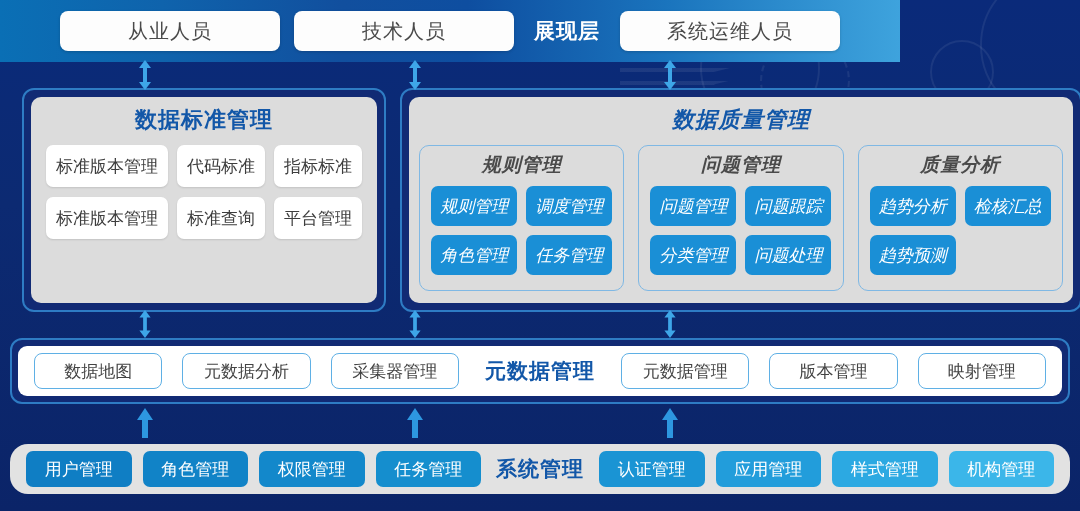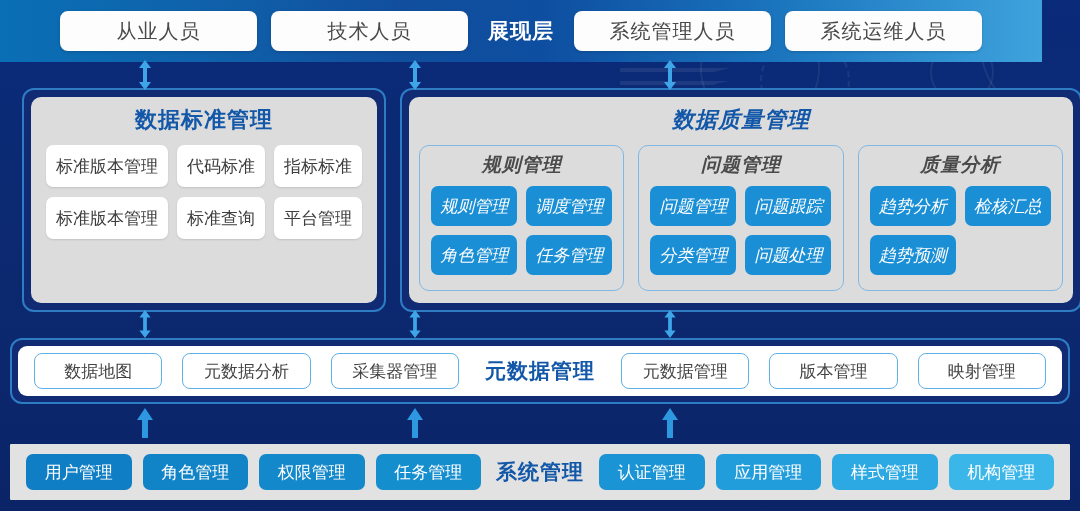--- a/index.html
+++ b/index.html
@@ -50,21 +50,21 @@
   }
   .bg-c1 { width: 120px; height: 120px; left: 700px; top: 8px; }
   .bg-c2 { width: 64px;  height: 64px;  left: 930px; top: 40px; }
   .bg-c3 { width: 150px; height: 150px; left: 980px; top: -30px; }
   .bg-c4 { width: 90px;  height: 90px;  left: 760px; top: 36px; border-style: dashed; }
 
   
   .top-bar {
     position: absolute;
     left: 0; top: 0;
-    width: 1042px; height: 62px;
+    width: 900px; height: 62px;
     background: linear-gradient(90deg,
         #0a6fb5 0%, #0f63ac 18%, #114f9e 38%,
         #0e4ea0 52%, #1a74bd 74%, #3ea3dd 100%);
     display: flex;
     align-items: center;
     gap: 14px;
     padding: 0 60px;
     z-index: 3;
   }
   .top-chip {
@@ -246,23 +246,23 @@
     color: #1257a8;
     letter-spacing: 1px;
     padding: 0 6px;
     white-space: nowrap;
   }
 
   
   .sys-outer {
     position: absolute;
     left: 10px; top: 444px;
-    width: 1060px; height: 56px;
+    width: 1060px; height: 50px;
     background: #e2e2e2;
-    border-radius: 1px;
+    border-radius: 18px;
     display: flex;
     align-items: center;
     gap: 11px;
     padding: 14px 16px;
     z-index: 2;
   }
   .sys-chip {
     flex: 1 1 0;
     height: 36px;
     border-radius: 7px;
@@ -293,21 +293,20 @@
     <div class="bg-circle bg-c1"></div>
     <div class="bg-circle bg-c2"></div>
     <div class="bg-circle bg-c3"></div>
     <div class="bg-circle bg-c4"></div>
   </div>
 
   <div class="top-bar">
     <div class="top-chip">从业人员</div>
     <div class="top-chip">技术人员</div>
     <div class="top-label">展现层</div>
-    <div class="top-chip">系统管理人员</div>
     <div class="top-chip">系统运维人员</div>
   </div>
 
   <div class="arrow-row row-arrows-1">
     <div class="arrow-slot" style="flex:0 0 290px;">
       <svg class="arrow" width="16" height="30" viewBox="0 0 16 30">
         <polygon points="8,0 14,8 10,8 10,22 14,22 8,30 2,22 6,22 6,8 2,8" fill="#3ea6e8"></polygon>
       </svg>
     </div>
     <div class="arrow-slot" style="flex:0 0 250px;">

